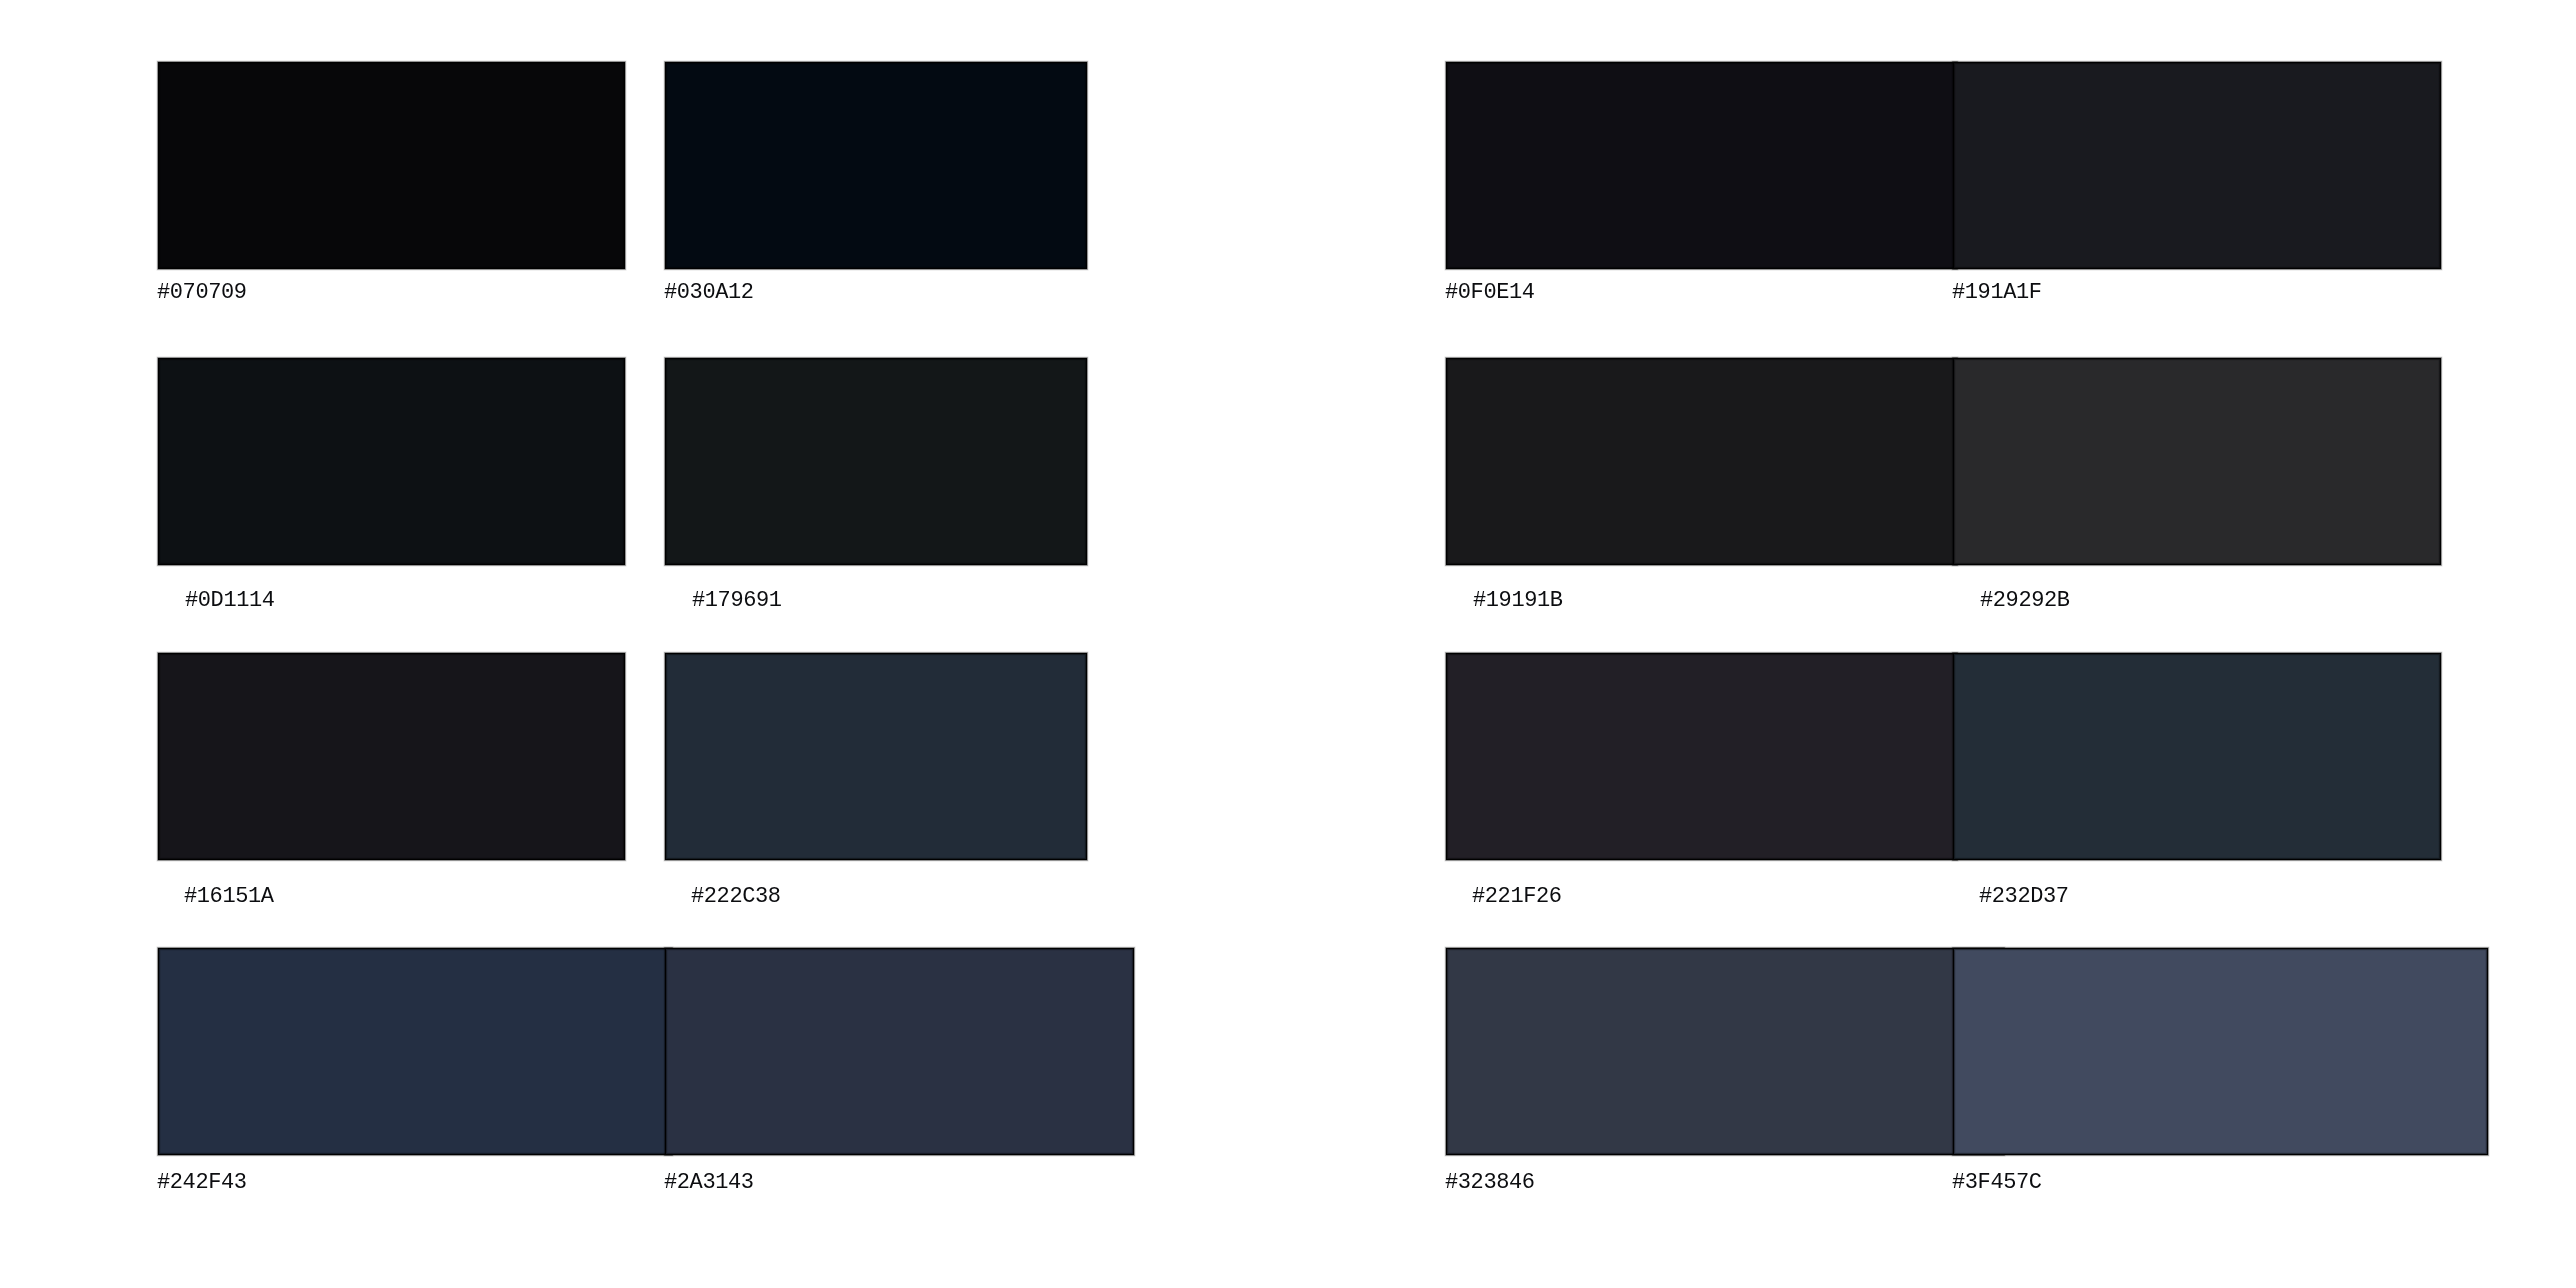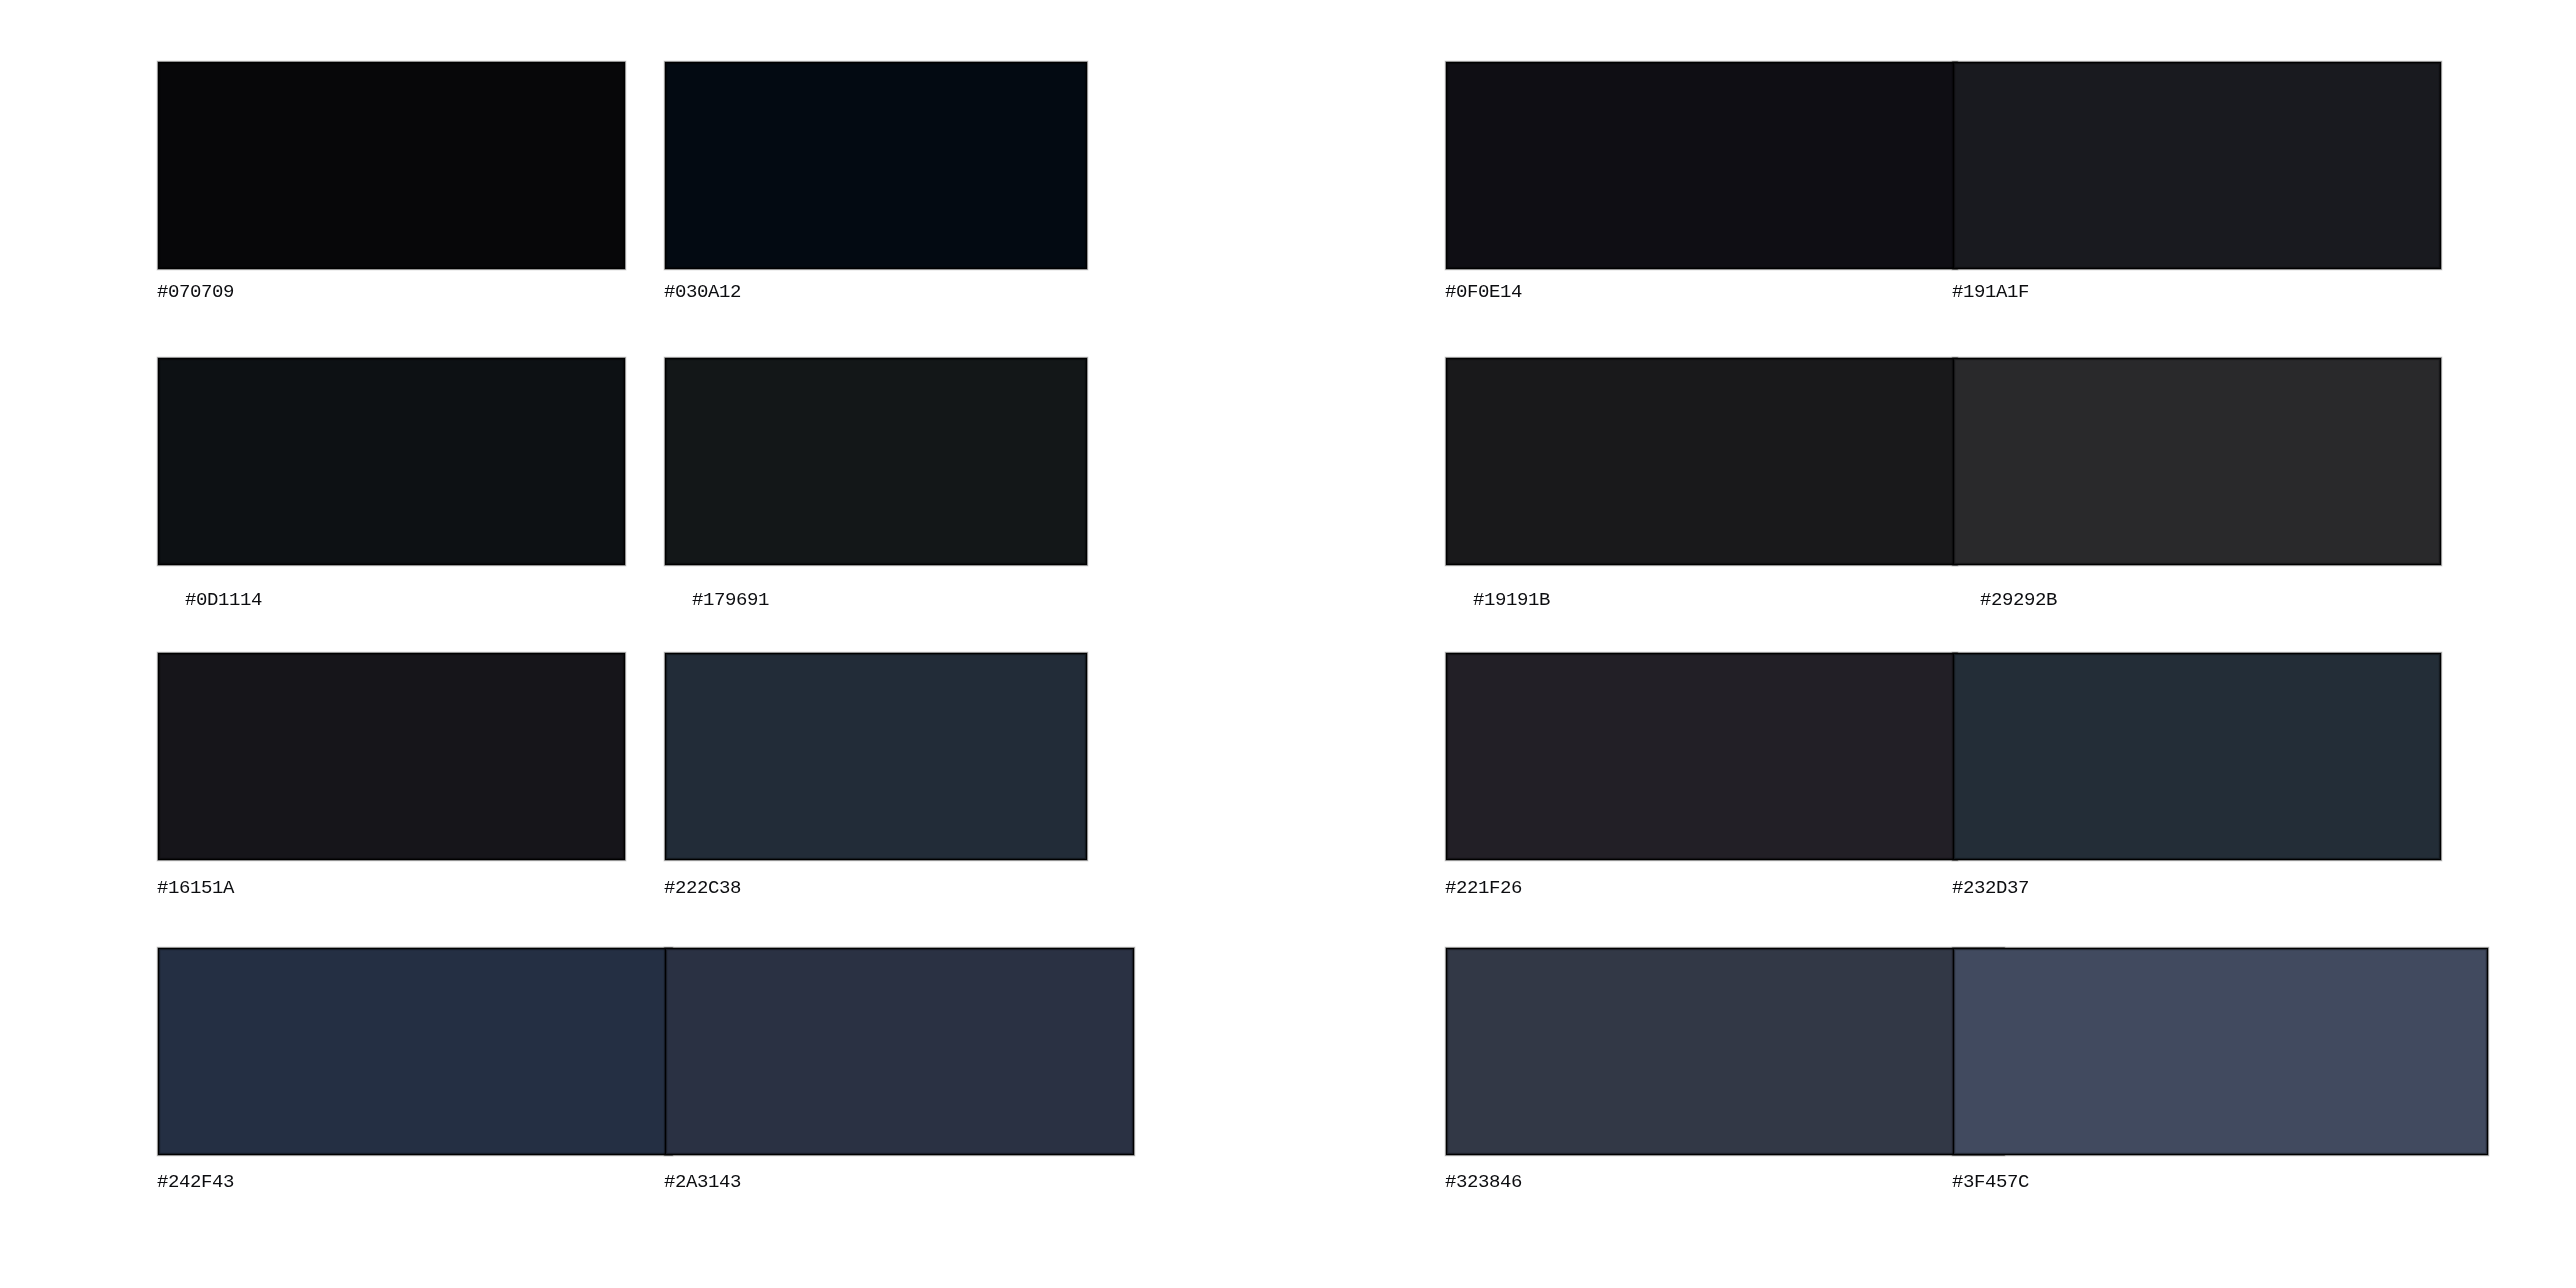--- a/index.html
+++ b/index.html
@@ -51,30 +51,30 @@
       0 0 0 1.3px rgba(0,0,0,0.14),
       0 0 0 2px rgba(0,0,0,0.02),
       inset 0 0 0 0.7px rgba(0,0,0,0.27),
       inset 0 0 0 1.3px rgba(0,0,0,0.27);
   }
 
   .swatch-label {
     position: absolute;
     left: -1px;
     font-family: "Liberation Mono", "DejaVu Sans Mono", monospace;
-    font-size: 19px;
+    font-size: 22px;
     line-height: 23.5px;
     letter-spacing: -0.4px;
     white-space: pre;
     color: #0C0D10;
     transform: translateZ(0);
   }
   .r1 .swatch-label { top: 219px; }
   .r2 .swatch-label { top: 231px; margin-left: 28px; }
-  .r3 .swatch-label { top: 224px; }
+  .r3 .swatch-label { top: 232px; margin-left: 27px; }
   .r4 .swatch-label { top: 223px; }
 </style>
 </head>
 <body>
 
 <div id="palette-page">
   <div id="swatch-grid">
     <div class="swatch-cell r1 c1">
       <div class="swatch-chip" style="background-color: rgb(7, 7, 9);"></div>
       <div class="swatch-label">#070709</div>

